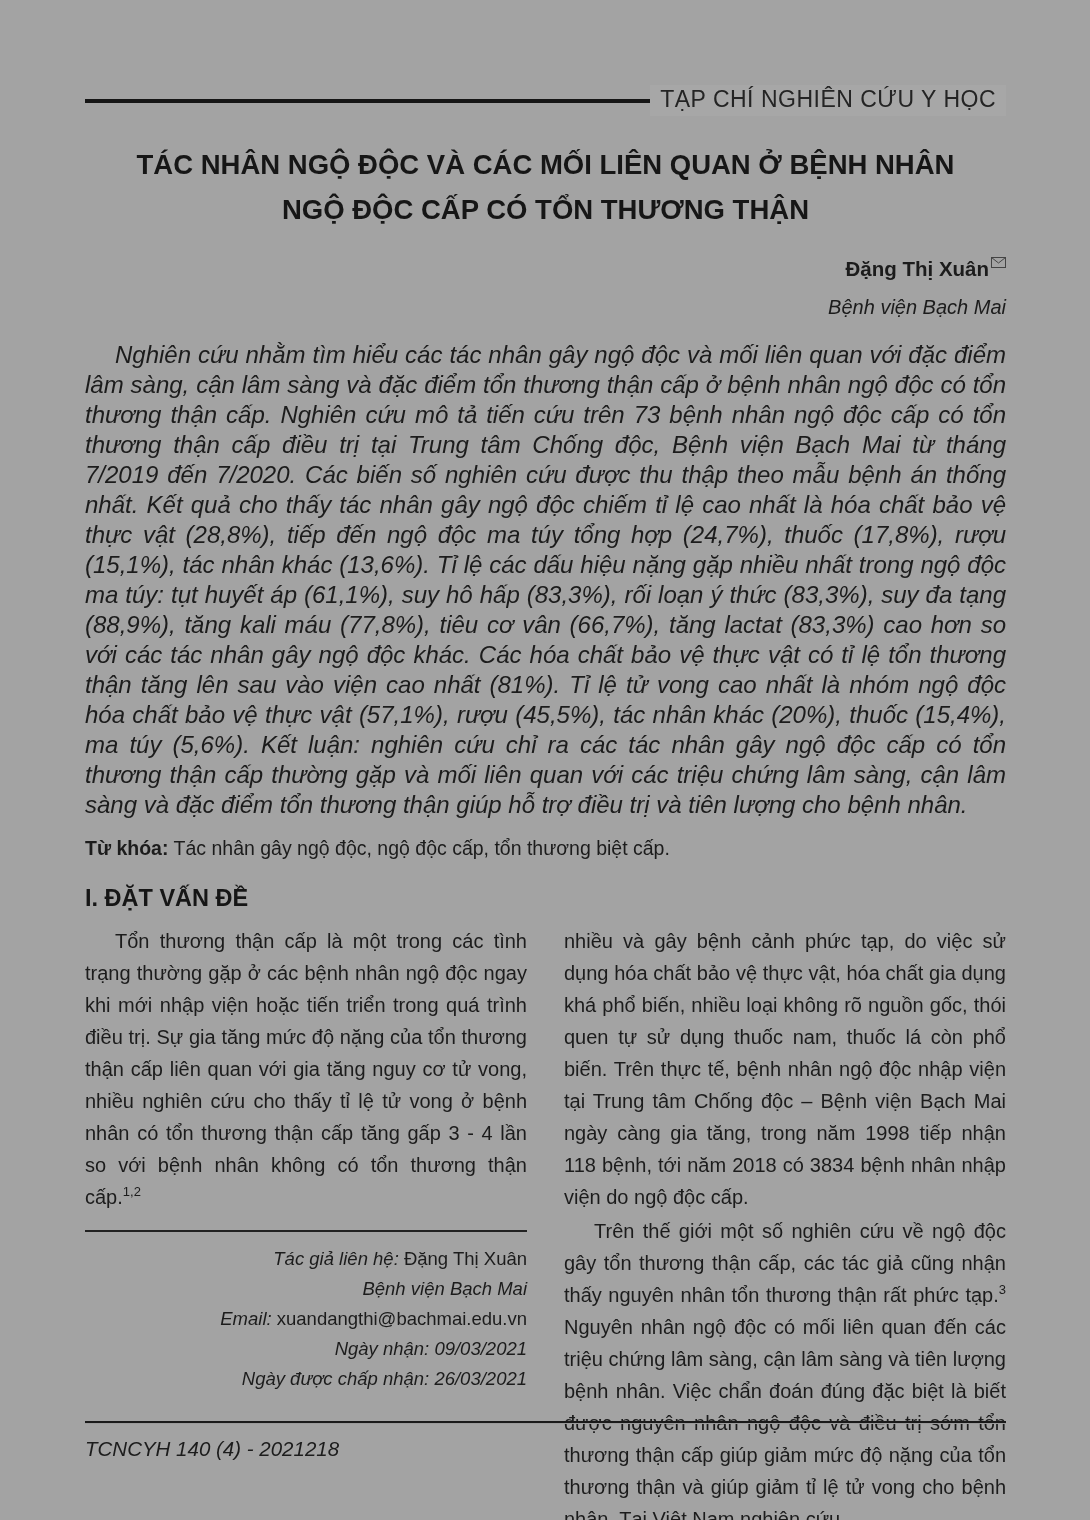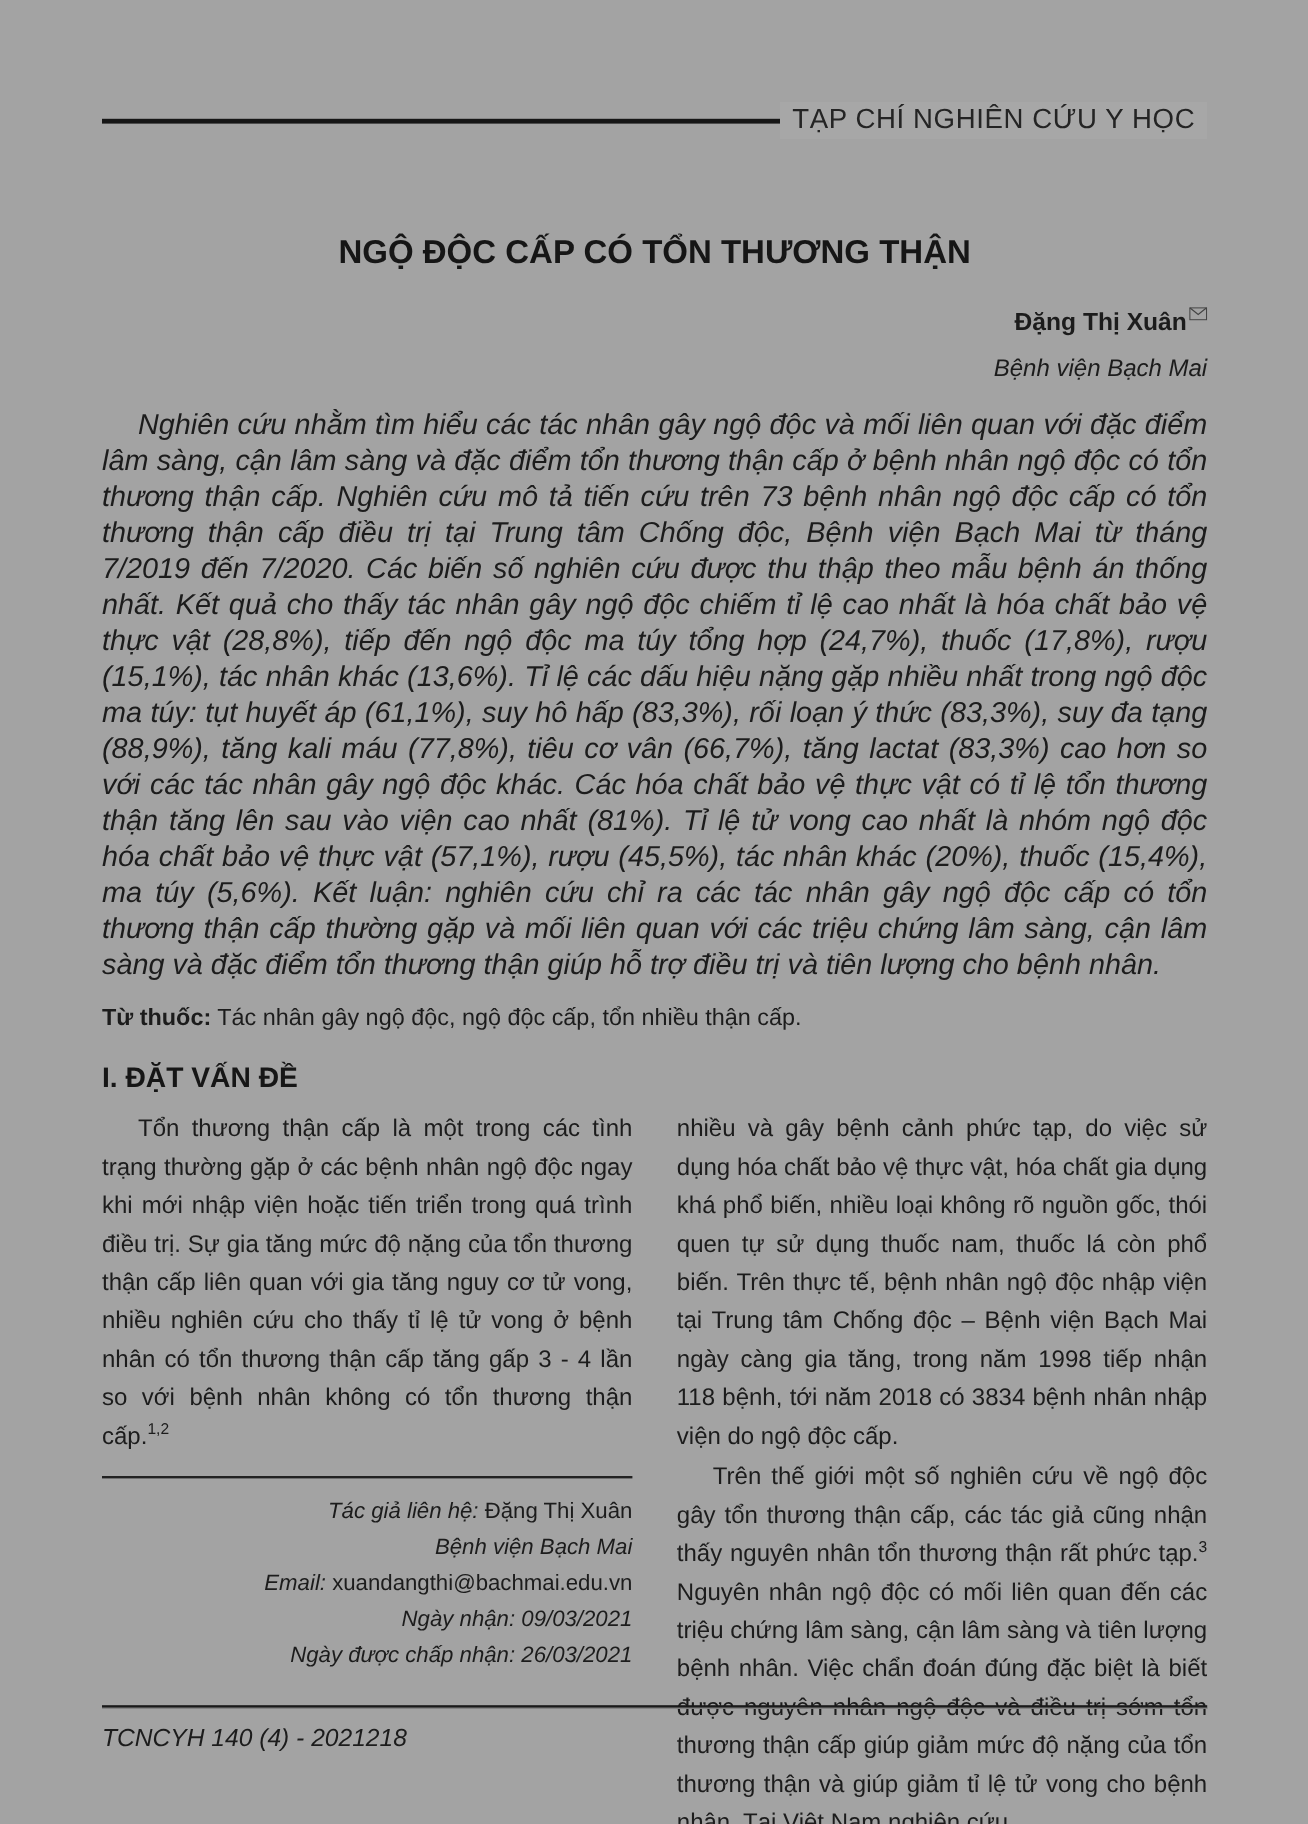--- a/index.html
+++ b/index.html
@@ -90,36 +90,36 @@
 
 <div class="page">
   <div class="content">
 
     <div class="journal-header">
       <div class="header-rule"></div>
       <div class="header-badge">TẠP CHÍ NGHIÊN CỨU Y HỌC</div>
     </div>
 
     <h1 class="article-title">
-      <br>
+      <span>TÁC NHÂN NGỘ ĐỘC VÀ CÁC MỐI LIÊN QUAN Ở BỆNH NHÂN</span><br>
       <span>NGỘ ĐỘC CẤP CÓ TỔN THƯƠNG THẬN</span>
     </h1>
 
     <div class="author-line">
       <span>Đặng Thị Xuân</span><span class="envelope"><svg width="15" height="11" viewBox="0 0 15 11">
             <rect x="0.5" y="0.5" width="14" height="10" fill="none" stroke="#444" stroke-width="1"></rect>
             <polyline points="0.5,0.5 7.5,6 14.5,0.5" fill="none" stroke="#444" stroke-width="1"></polyline>
           </svg></span>
     </div>
 
     <div class="affiliation-line">Bệnh viện Bạch Mai</div>
 
     <p class="abstract">Nghiên cứu nhằm tìm hiểu các tác nhân gây ngộ độc và mối liên quan với đặc điểm lâm sàng, cận lâm sàng và đặc điểm tổn thương thận cấp ở bệnh nhân ngộ độc có tổn thương thận cấp. Nghiên cứu mô tả tiến cứu trên 73 bệnh nhân ngộ độc cấp có tổn thương thận cấp điều trị tại Trung tâm Chống độc, Bệnh viện Bạch Mai từ tháng 7/2019 đến 7/2020. Các biến số nghiên cứu được thu thập theo mẫu bệnh án thống nhất. Kết quả cho thấy tác nhân gây ngộ độc chiếm tỉ lệ cao nhất là hóa chất bảo vệ thực vật (28,8%), tiếp đến ngộ độc ma túy tổng hợp (24,7%), thuốc (17,8%), rượu (15,1%), tác nhân khác (13,6%). Tỉ lệ các dấu hiệu nặng gặp nhiều nhất trong ngộ độc ma túy: tụt huyết áp (61,1%), suy hô hấp (83,3%), rối loạn ý thức (83,3%), suy đa tạng (88,9%), tăng kali  máu (77,8%), tiêu cơ vân (66,7%), tăng lactat (83,3%) cao hơn so với các tác nhân gây ngộ độc khác. Các hóa chất bảo vệ thực vật có tỉ lệ tổn thương thận tăng lên sau vào viện cao nhất (81%). Tỉ lệ tử vong cao nhất là nhóm ngộ độc hóa chất bảo vệ thực vật (57,1%), rượu (45,5%), tác nhân khác (20%), thuốc (15,4%), ma túy (5,6%). Kết luận: nghiên cứu chỉ ra các tác nhân gây ngộ độc cấp có tổn thương thận cấp thường gặp và mối liên quan với các triệu chứng lâm sàng, cận lâm sàng và đặc điểm tổn thương thận giúp hỗ trợ điều trị và tiên lượng cho bệnh nhân.</p>
 
-    <p class="keywords"><span class="kw-label">Từ thuốc:</span><span> Tác nhân gây ngộ độc, ngộ độc cấp, tổn nhiều thận cấp.</span></p>
+    <p class="keywords"><span class="kw-label">Từ khóa:</span><span> Tác nhân gây ngộ độc, ngộ độc cấp, tổn thương biệt cấp.</span></p>
 
     <h2 class="section-heading">I. ĐẶT VẤN ĐỀ</h2>
 
     <div class="columns">
 
       <div class="col">
         <p><span>Tổn thương thận cấp là một trong các tình trạng thường gặp ở các bệnh nhân ngộ độc ngay khi mới nhập viện hoặc tiến triển trong quá trình điều trị. Sự gia tăng mức độ nặng của tổn thương thận cấp liên quan với gia tăng nguy cơ tử vong, nhiều nghiên cứu cho thấy tỉ lệ tử vong ở bệnh nhân có tổn thương thận cấp tăng gấp 3 - 4 lần so với  bệnh nhân không có tổn thương thận cấp.</span><sup>1,2</sup></p>
 
         <div class="contact-block">
           <div><span>Tác giả liên hệ: </span><span class="upright">Đặng Thị Xuân</span></div>

